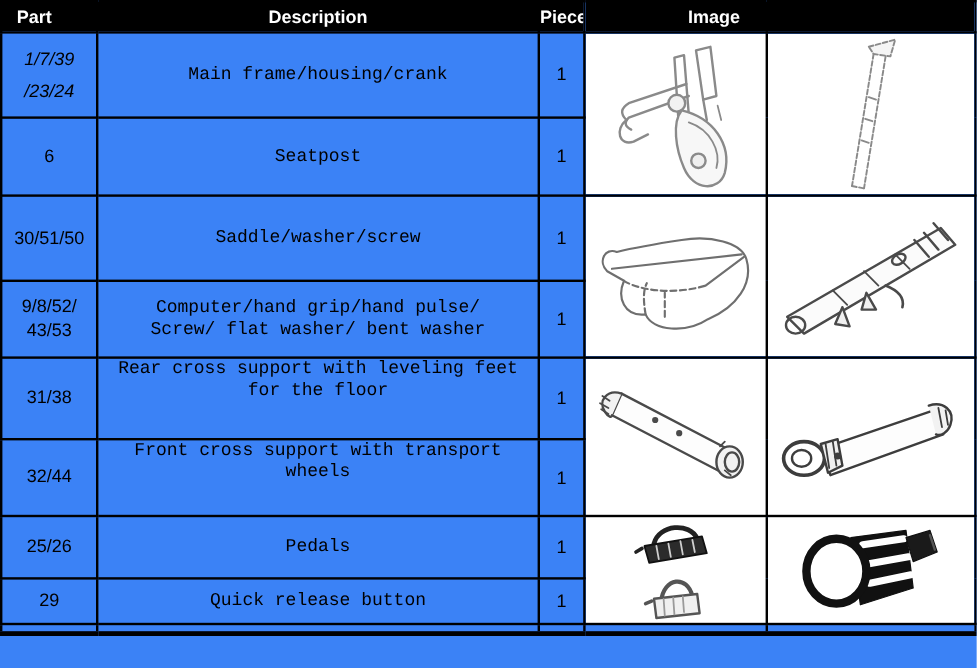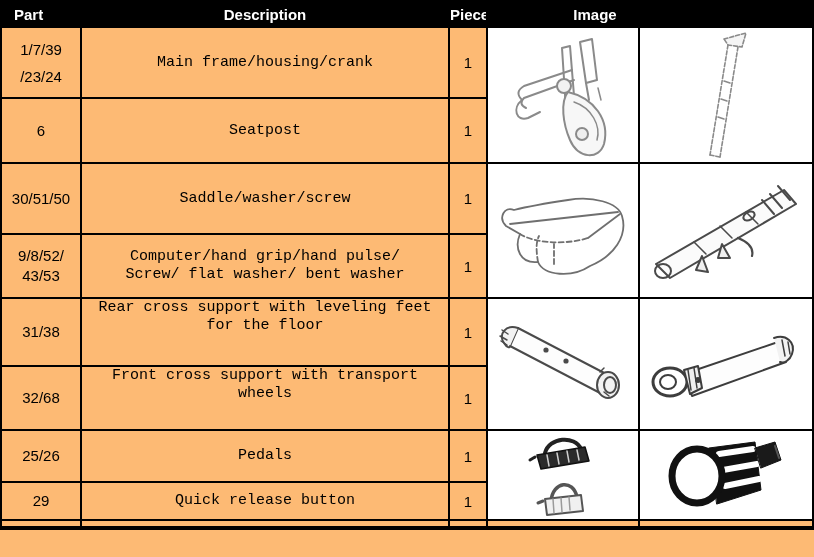--- a/index.html
+++ b/index.html
@@ -1,19 +1,19 @@
 <!DOCTYPE html>
 <html><head>
 <meta charset="utf-8">
 <style>
   html,body{margin:0;padding:0;background:#ffffff;}
   #page{
     position:relative;
     width:814px;height:557px;
-    background:#fdba74;
+    background:#3b82f6;
     overflow:hidden;
     font-family:"Liberation Sans", sans-serif;
     color:#000;
   }
   table.parts{
     border-collapse:collapse;
     table-layout:fixed;
     width:812px;
     margin:0;
   }
@@ -34,21 +34,21 @@
   }
   tr.hdr th.h-part{text-align:left;padding-left:12px;}
   tr.hdr th.h-image{padding-right:110px;margin-top:12px;}
   
   td.part{
     text-align:center;
     vertical-align:middle;
     font-size:15px;
   }
   td.part div{line-height:20px;}
-  td.part.loose div{line-height:27px;}
+  td.part.loose div{line-height:27px;font-style:italic;}
   td.desc{
     text-align:center;
     vertical-align:middle;
     font-size:15px;
     font-family:Liberation Mono, monospace;
   }
   td.desc div{line-height:18px;}
   td.desc.valign-top{vertical-align:top;}
   td.piece{
     text-align:center;
@@ -217,21 +217,21 @@
             <path d="M128,22 C140,18 150,26 146,38 C144,44 138,48 134,46" fill="#f2f2f2"></path>
             <path d="M136,24 l3,16 M142,26 l2,12" stroke-width="1.5"></path>
             <circle cx="52" cy="64" r="2" fill="#3d3d3d"></circle>
           </g>
         </svg>
       </td>
     </tr>
 
     <tr style="height:64px">
       <td class="part">
-        <div>32/68</div>
+        <div>32/44</div>
       </td>
       <td class="desc valign-top">
         <div>Front cross support with transport wheels</div>
       </td>
       <td class="piece">1</td>
     </tr>
 
     <tr style="height:48px">
       <td class="part">
         <div>25/26</div>

